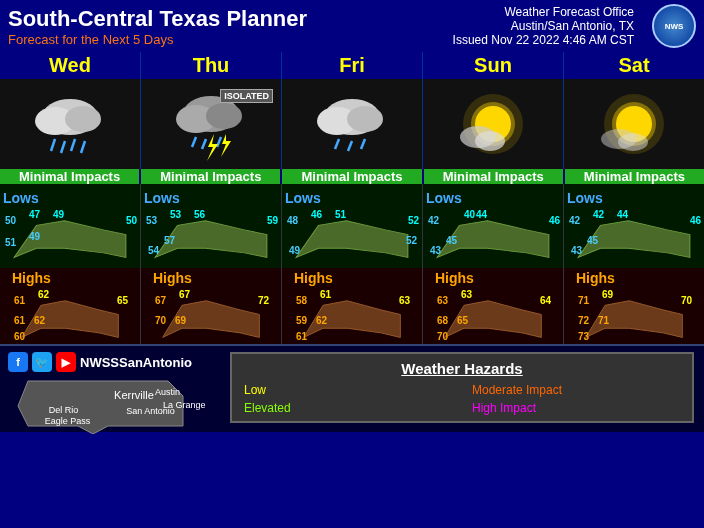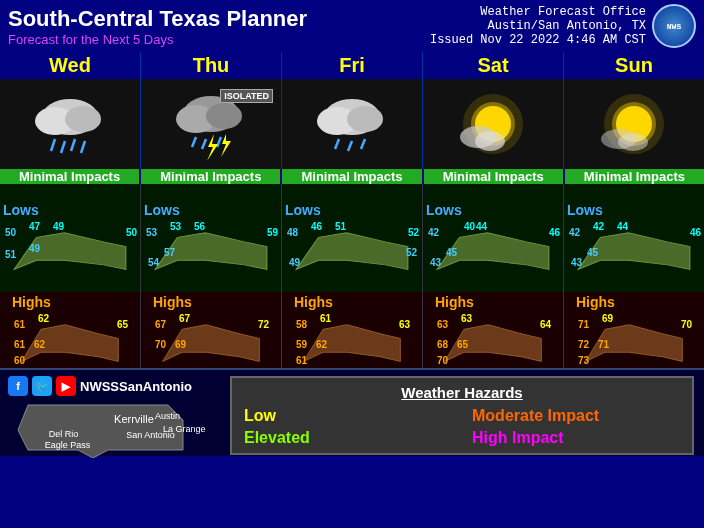--- a/index.html
+++ b/index.html
@@ -28,30 +28,29 @@
       padding: 4px 8px;
       color: white;
     }
     .header-left .title {
       font-size: 22px;
       font-weight: bold;
       color: white;
     }
     .header-left .subtitle {
       font-size: 13px;
-      color: #d946ef;
+      color: #f97316;
     }
     .header-right {
       text-align: right;
       font-size: 12px;
       color: white;
       display: flex;
       align-items: center;
-      gap: 6px;
-      font-family: Liberation Mono, monospace;
+      gap: 18px;
     }
     .header-right .nws-logo {
       width: 44px;
       height: 44px;
       border-radius: 50%;
       background: radial-gradient(circle, #4488cc, #003399);
       display: flex;
       align-items: center;
       justify-content: center;
       font-size: 8px;
@@ -140,21 +139,21 @@
       flex: 1;
       display: flex;
       flex-direction: column;
       border-right: 1px solid #334;
     }
     .temps-day-col:last-child { border-right: none; }
 
     .lows-block {
       flex: 1;
       background: #001a00;
-      padding: 18px 3px;
+      padding: 6px 3px;
       position: relative;
       display: flex;
       align-items: stretch;
     }
     .highs-block {
       flex: 1;
       background: #1a0000;
       padding: 2px 12px;
       position: relative;
       display: flex;
@@ -235,22 +234,22 @@
       text-align: center;
       text-decoration: underline;
       margin-bottom: 6px;
     }
     .hazards-grid {
       display: grid;
       grid-template-columns: 1fr 1fr;
       gap: 4px 20px;
     }
     .hazard-item {
-      font-size: 16px;
-      font-weight: bold;
+      font-size: 12px;
+      font-weight: normal;
     }
     .hazard-low { color: yellow; }
     .hazard-elevated { color: #88ff00; }
     .hazard-moderate { color: #ff6600; }
     .hazard-high { color: #ff00ff; }
   </style>
 </head>
 <body>
 
 <div class="main-container">
@@ -267,22 +266,22 @@
         <div>Issued Nov 22 2022 4:46 AM CST</div>
       </div>
       <div class="nws-logo">NWS</div>
     </div>
   </div>
 
   <div class="days-header">
     <div class="day-header">Wed</div>
     <div class="day-header">Thu</div>
     <div class="day-header">Fri</div>
+    <div class="day-header">Sun</div>
     <div class="day-header">Sat</div>
-    <div class="day-header">Sun</div>
   </div>
 
   <div class="icons-row">
 
     <div class="icon-cell">
       <svg class="weather-icon" viewBox="0 0 90 90">
         <ellipse cx="45" cy="38" rx="28" ry="18" fill="#ccc"></ellipse>
         <ellipse cx="30" cy="42" rx="20" ry="14" fill="#ddd"></ellipse>
         <ellipse cx="58" cy="40" rx="18" ry="13" fill="#bbb"></ellipse>
         <line x1="30" y1="60" x2="26" y2="72" stroke="#44aaff" stroke-width="2.5"></line>

